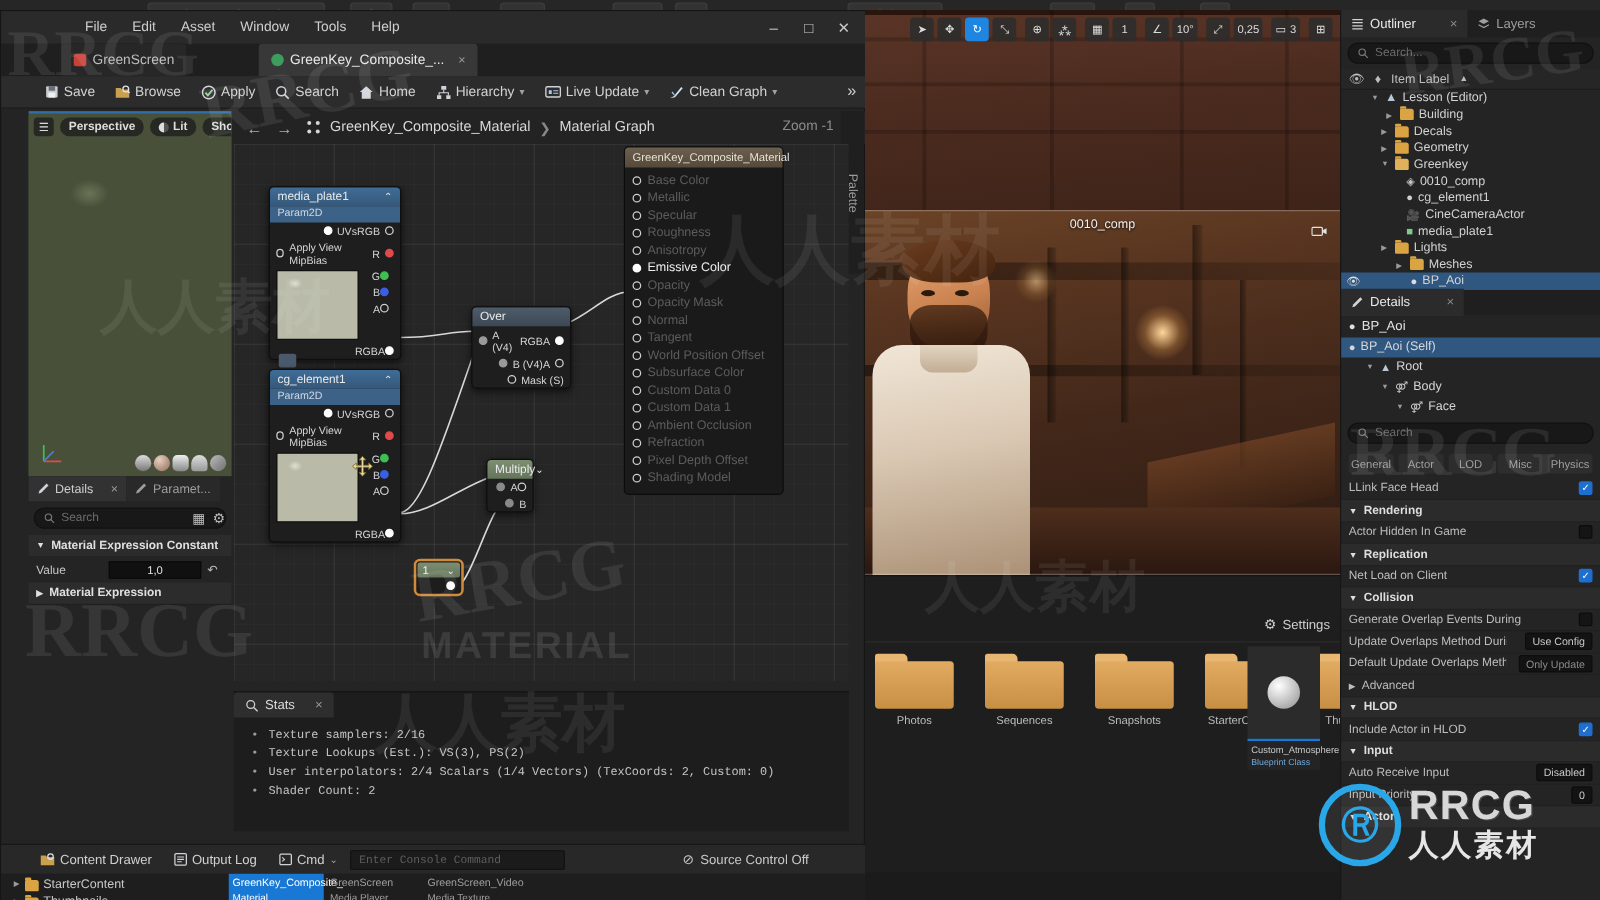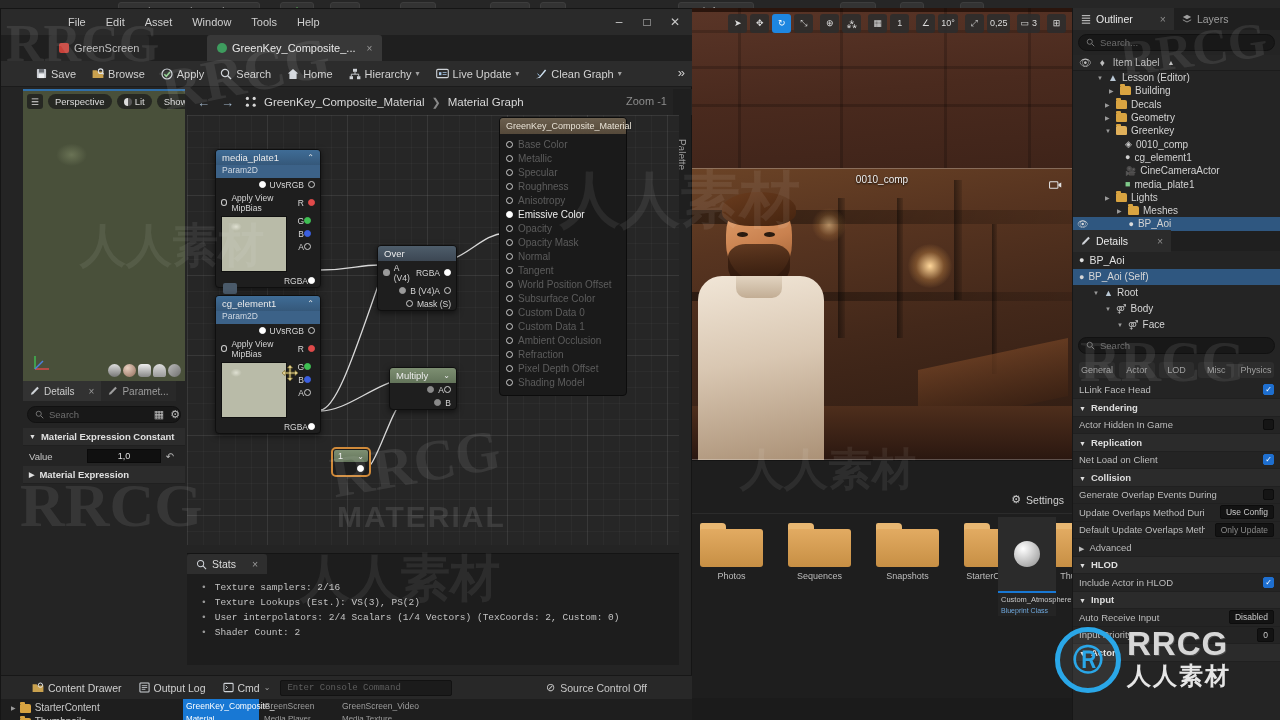--- a/index.html
+++ b/index.html
@@ -53,21 +53,21 @@
        radial-gradient(ellipse 16px 12px at 62% 14%, #717a5c 0%, #4c5340 70%),
        radial-gradient(ellipse 26px 19px at 78% 40%, #6f7859 0%, #4a513c 72%),
        radial-gradient(ellipse 20px 15px at 20% 55%, #69724f 0%, #474e38 70%),
        radial-gradient(ellipse 24px 18px at 52% 62%, #737c5d 0%, #4b523c 72%),
        radial-gradient(ellipse 18px 13px at 85% 72%, #646d4c 0%, #454c35 70%),
        radial-gradient(ellipse 22px 16px at 35% 85%, #6c7553 0%, #484f38 72%),
        radial-gradient(ellipse 15px 11px at 68% 90%, #666f4e 0%, #434a34 70%),
        linear-gradient(150deg,#5a634a 0%, #4a5239 50%, #545c42 100%); }
   .vp-overlay { position:absolute; left:4px; top:3px; display:flex; gap:5px; align-items:center; }
   .vp-chip { background:rgba(28,28,28,.76); border-radius:9px; padding:2px 7px; font-size:9.5px;
-     color:#ddd; display:flex; align-items:center; gap:3px; }
+     color:#ddd; display:flex; align-items:center; gap:3px;font-weight:bold; }
   .vp-burger { background:rgba(28,28,28,.76); border-radius:3px; width:16px; height:15px;
      display:flex; align-items:center; justify-content:center; font-size:9px; color:#ddd; }
   .gizmo { position:absolute; left:8px; bottom:8px; width:24px; height:24px; }
   .mat-balls { position:absolute; right:4px; bottom:4px; display:flex; gap:2px; }
   .mball { width:13px; height:13px; border-radius:50%; }
 
   
   .gbar { position:absolute; left:186px; top:80px; width:506px; height:26px; background:#232323;
      display:flex; align-items:center; gap:7px; padding-left:8px; font-size:11.5px; color:#d8d8d8; }
   .navarrow { color:#9fb4c8; font-size:13px; padding:0 2px; }
@@ -601,21 +601,21 @@
             </span>
         </div>
         <div class="pin-row">
           <span class="pin-left">
               <span class="pin"></span>
             <span>Mask (S)</span>
             </span>
         </div>
       </div>
 
-      <div class="node" style="left:202px; top:252px; width:68px;">
+      <div class="node" style="left:202px; top:252px; width:38px;">
         <div class="node-hdr" style="background:linear-gradient(180deg,#7d8f72,#63745a);">
           <span>Multiply</span>
           <span style="font-size:8px;">⌄</span>
         </div>
         <div class="pin-row">
           <span class="pin-left">
               <span class="pin filled" style="background:#8a8a8a;border-color:#8a8a8a;"></span>
             <span>A</span>
             </span>
           <span class="pin-right">

